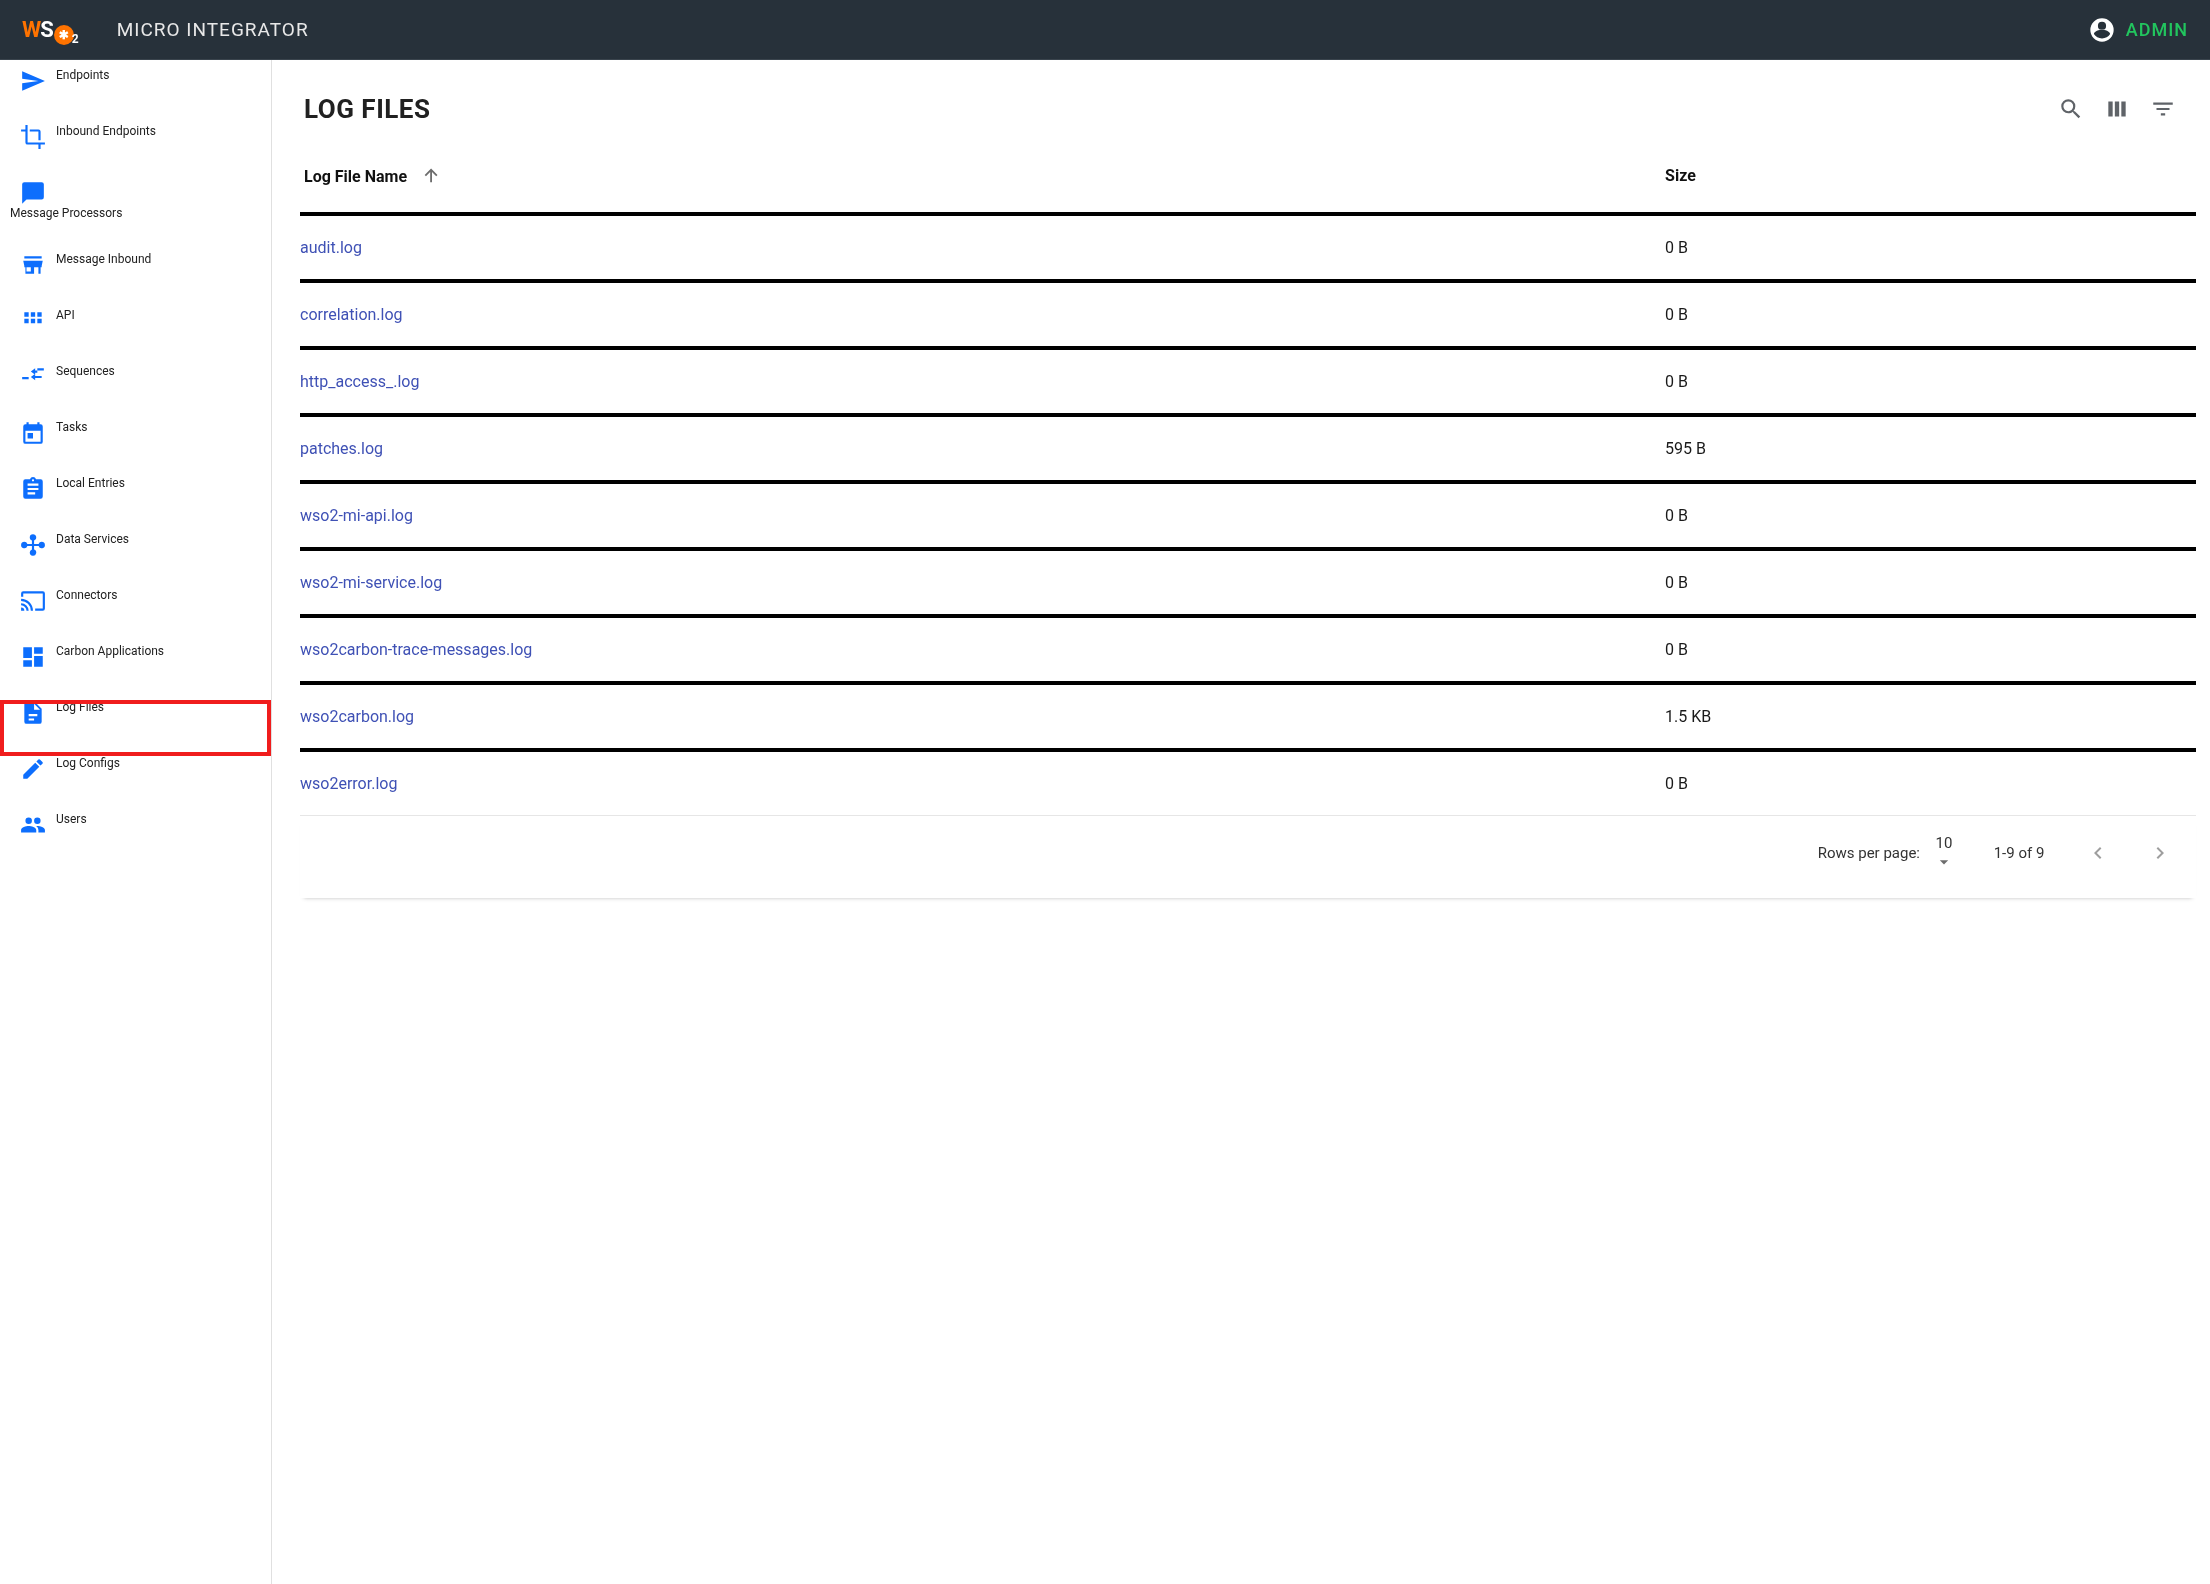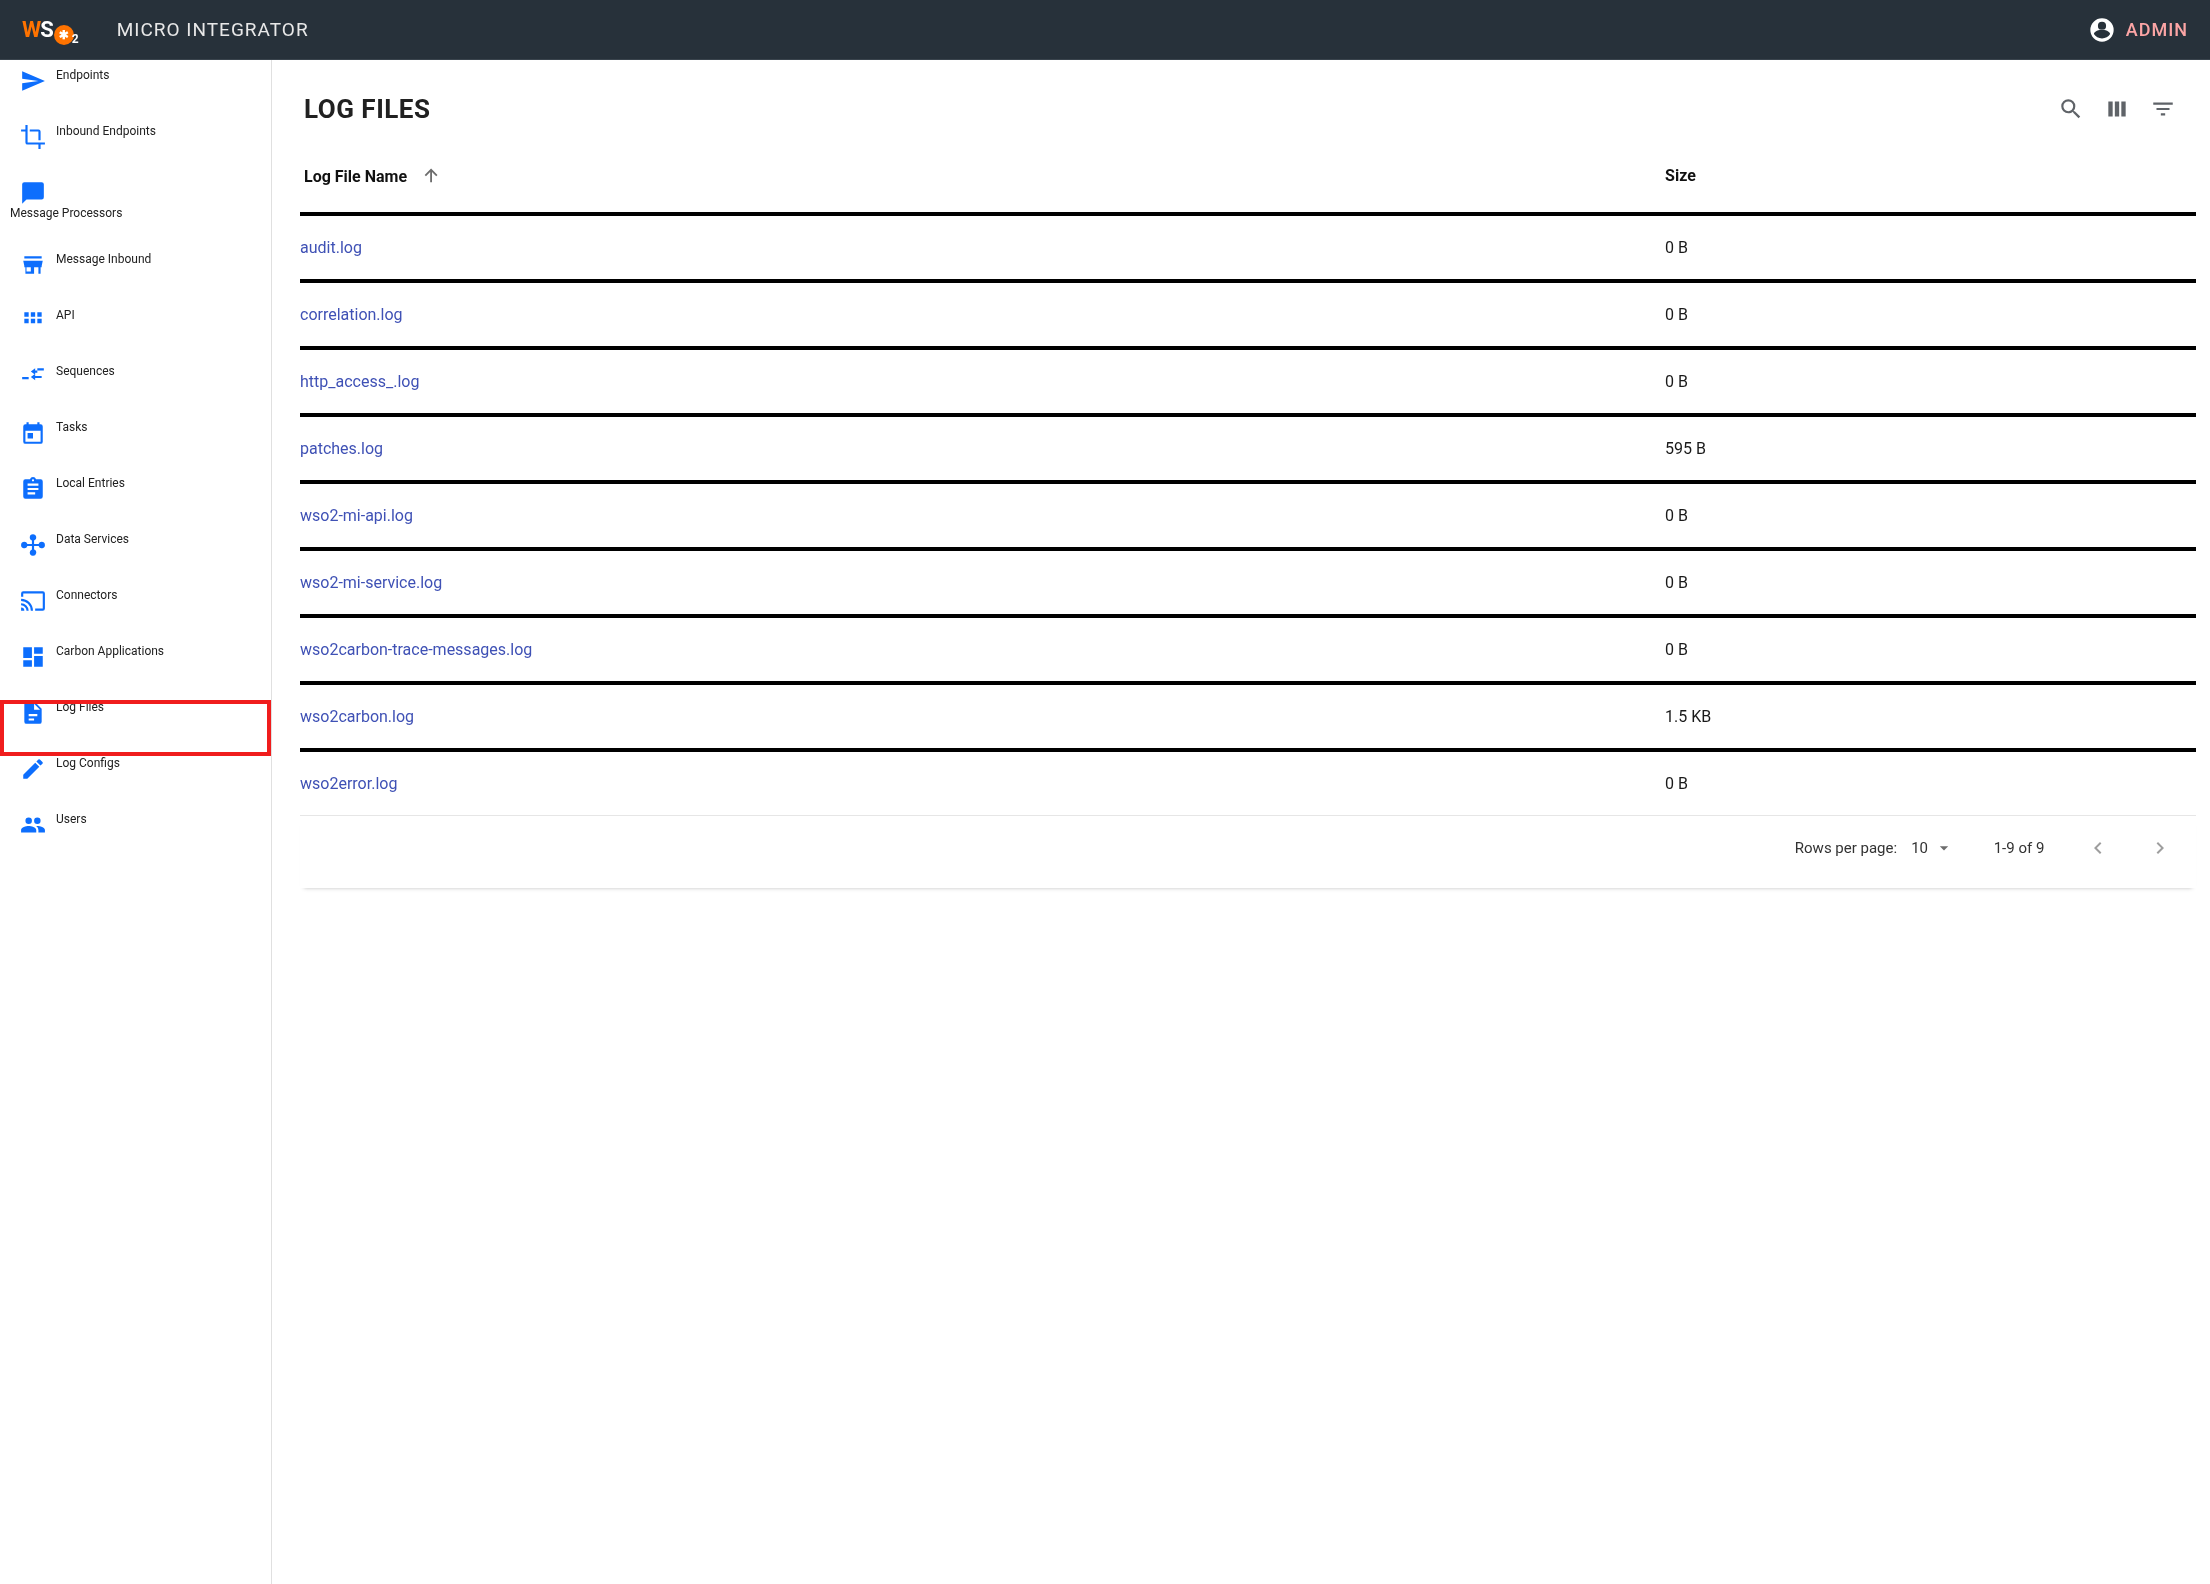--- a/index.html
+++ b/index.html
@@ -19,21 +19,21 @@
   }
   .logo { display: flex; align-items: baseline; font-weight: 700; margin-right: 12px; }
   .logo .w { color: #ff7300; font-size: 22px; letter-spacing: -1px; }
   .logo .s { color: #fff; font-size: 22px; }
   .logo .o { display:inline-flex; align-items:center; justify-content:center; width:20px; height:20px; border-radius:50%; background:#ff7300; color:#fff; font-size:12px; font-weight:700; position:relative; top:2px; }
   .logo .sub { color:#fff; font-size:12px; position:relative; top:6px; left:-2px; }
   .app-title { font-size: 19px; letter-spacing: 1px; font-weight: 400; color: #e8e8e8; margin-left: 24px; }
   .appbar-spacer { flex: 1; }
   .user-area { display:flex; align-items:center; gap:10px; cursor:pointer; }
   .user-icon { width:28px; height:28px; fill:#fff; }
-  .user-label { font-size: 18px; letter-spacing: 1px; font-weight: 500; color:#fca5a5; }
+  .user-label { font-size: 18px; letter-spacing: 1px; font-weight: 500; color:#22c55e; }
 
   
   .body-wrap { flex:1; display:flex; min-height:0; }
   .sidebar {
     width: 272px;
     border-right: 1px solid #e0e0e0;
     padding-top: 8px;
     overflow-y: auto;
     flex-shrink:0;
   }
@@ -83,21 +83,21 @@
 
   
   .table-footer {
     display:flex; align-items:center; justify-content:flex-end;
     gap: 30px;
     padding: 18px 22px 26px 0;
     font-size:15px; color:#333;
     box-shadow: 0 4px 4px -4px rgba(0,0,0,0.25);
   }
   .rows-per { display:flex; align-items:center; gap:14px; }
-  .rows-select { display:flex; align-items:center; gap:6px; cursor:pointer; color:#333; }
+  .rows-select { display:flex; align-items:center; cursor:pointer; color:#333;flex-direction:column; }
   .rows-select svg { width:20px; height:20px; fill:#6d6d6d; }
   .pager-buttons { display:flex; align-items:center; gap:34px; }
   .pager-btn { width:28px; height:28px; display:flex; align-items:center; justify-content:center; cursor:pointer; }
   .pager-btn svg { width:24px; height:24px; fill:#9e9e9e; }
   .range-label { min-width:70px; text-align:center; }
 
 </style>
 </head>
 <body>
 

